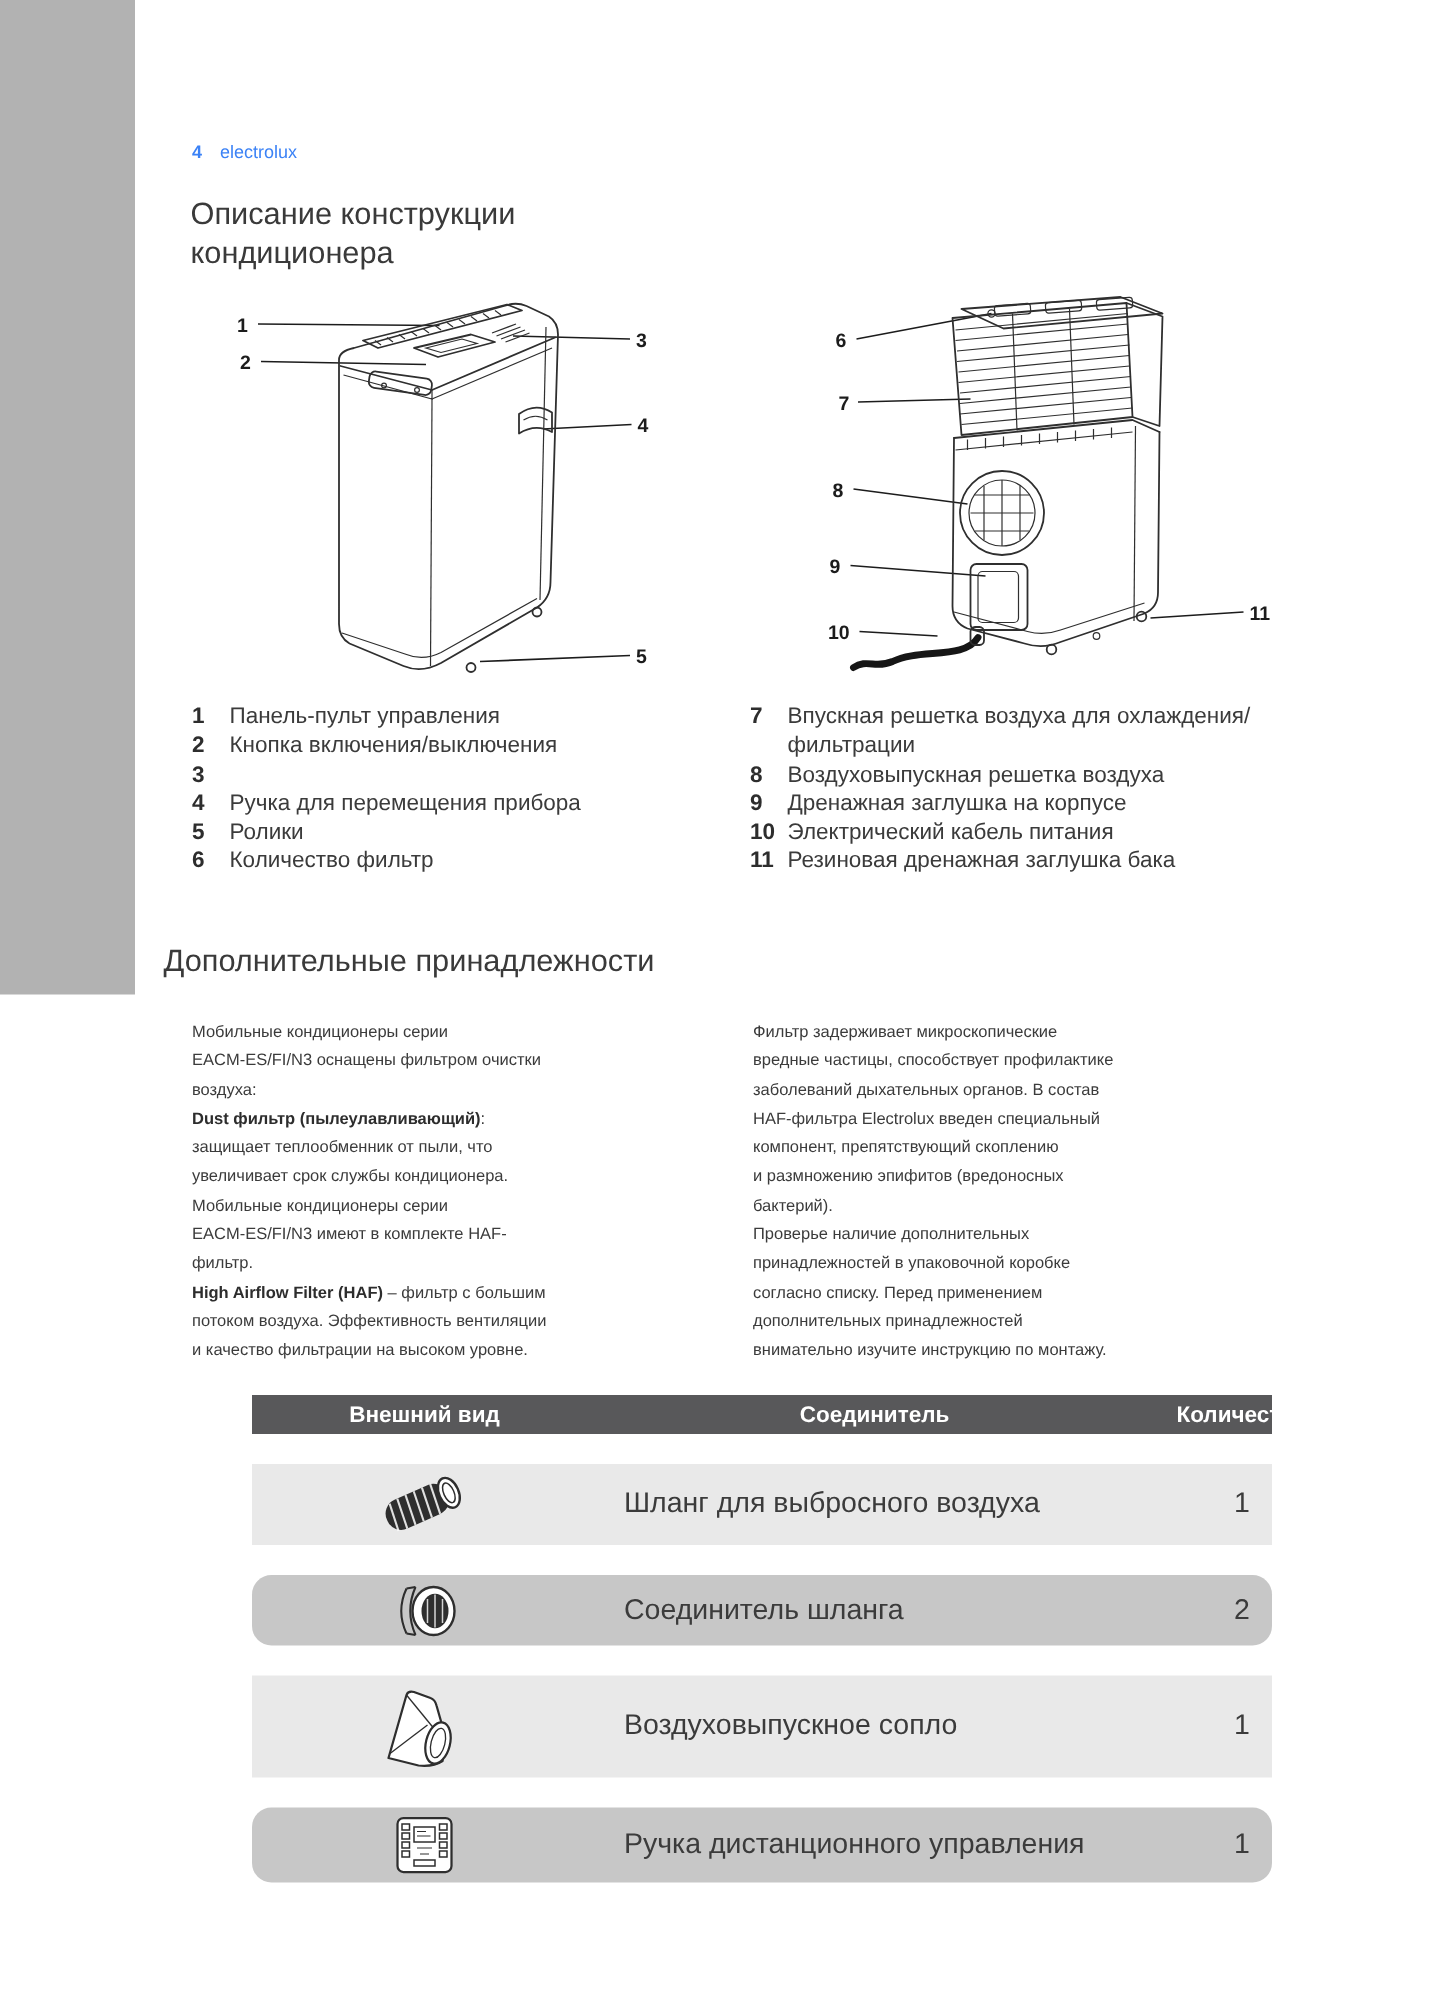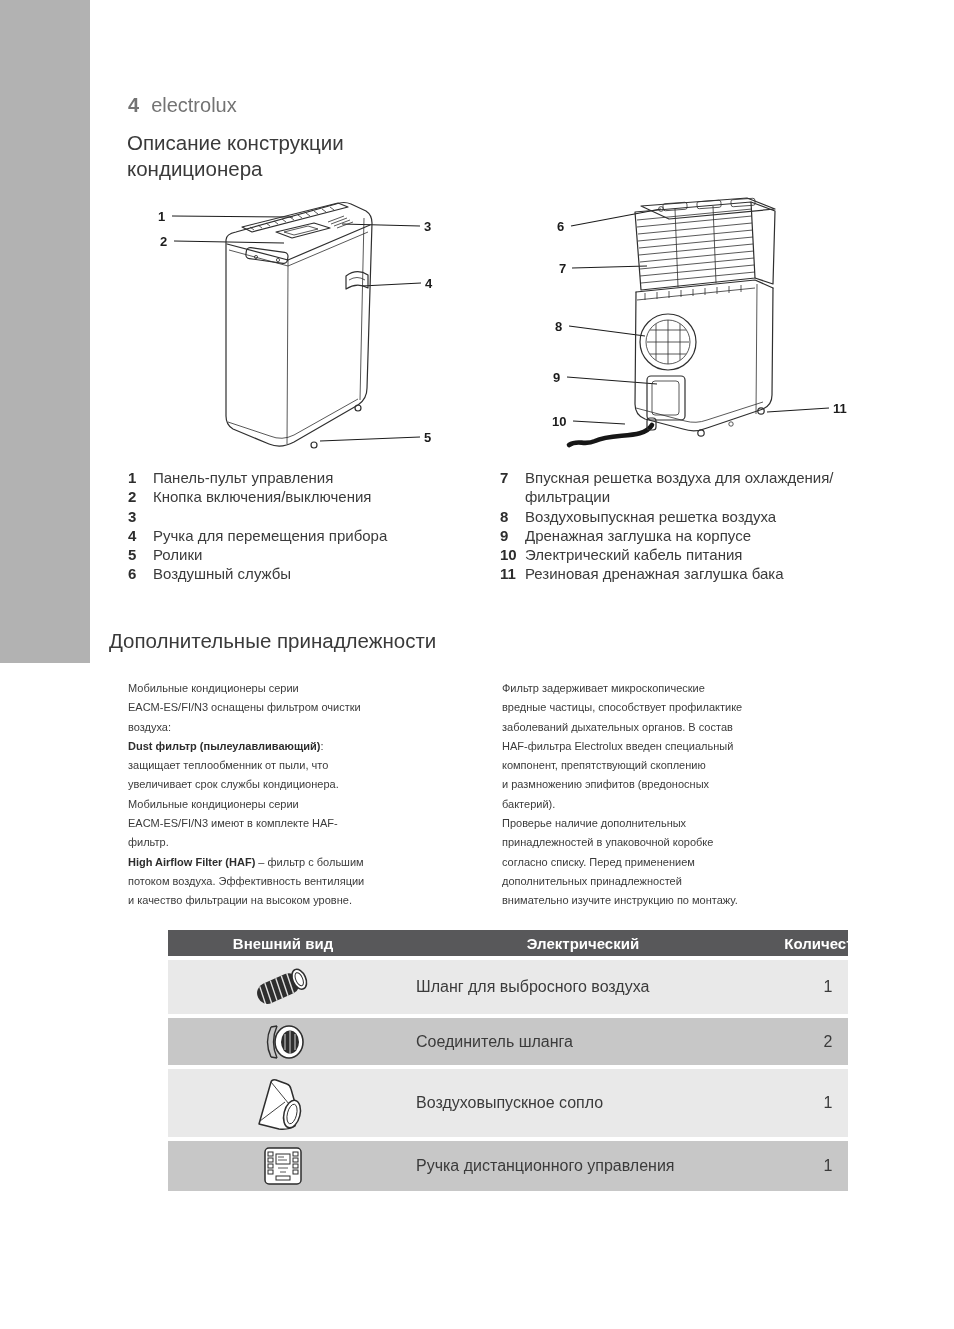--- a/index.html
+++ b/index.html
@@ -2,21 +2,21 @@
 <html><head>
 <meta charset="utf-8">
 <style>
   * { margin:0; padding:0; box-sizing:border-box; }
   html,body { width:954px; height:1329px; background:#ffffff;
               font-family:"Liberation Sans", sans-serif; color:#3c3c3c; }
   .page { position:relative; width:954px; height:1329px; overflow:hidden; background:#fff; }
 
   .sidebar { position:absolute; left:0; top:0; width:90px; height:663px; background:#b2b2b2; }
 
-  .page-header { position:absolute; left:128px; top:94px; font-size:20px; color:#737373; }
+  .page-header { position:absolute; left:128px; top:94px; font-size:12px; color:#3b82f6; }
   .page-header .num { font-weight:bold; margin-right:12px; }
 
   .doc-title { position:absolute; left:127px; top:130px; font-size:20.5px; line-height:26px;
                font-weight:normal; color:#3a3a3a; white-space:pre-line; }
 
   .fig { position:absolute; }
   .fig-front { left:138px; top:196px; }
   .fig-rear  { left:535px; top:196px; }
   .fig svg text { font-family:"Liberation Sans", sans-serif; font-size:13px; font-weight:bold; fill:#1c1c1c; }
 
@@ -30,23 +30,23 @@
   .acc-heading { position:absolute; left:109px; top:629px; font-size:20.5px; font-weight:normal; color:#3a3a3a; }
 
   .acc-col { position:absolute; top:679px; font-size:11px; line-height:19.3px; color:#3b3b3b; white-space:pre-line; }
   .acc-col-left  { left:128px; width:365px; }
   .acc-col-right { left:502px; width:365px; }
   .acc-col .b { font-weight:bold; color:#2d2d2d;margin-top:36px; }
   .acc-col p + p { margin-top:0; }
 
   .acc-table { position:absolute; left:128px; top:930px; width:720px;padding-left:40px; }
   .t-header { display:flex; height:26px; background:#58585a; color:#fff; font-size:15px; font-weight:bold; align-items:center; }
-  .t-row { display:flex; margin-top:4px; align-items:center; font-size:16px; color:#3b3b3b; }
+  .t-row { display:flex; margin-top:20px; align-items:center; font-size:19px; color:#3b3b3b; }
   .t-row.light { background:#e9e9e9; }
-  .t-row.dark  { background:#c7c7c7; }
+  .t-row.dark  { background:#c7c7c7;border-radius:13px; }
   .c1 { width:230px; flex:0 0 230px; display:flex; justify-content:center; align-items:center; }
   .c2 { width:370px; flex:0 0 370px; padding-left:18px; }
   .t-header .c2 { padding-left:0; text-align:center; }
   .c3 { width:120px; flex:0 0 120px; text-align:center; }
   .r1 { height:54px; } .r2 { height:47px; } .r3 { height:68px; } .r4 { height:50px; }
 
   .lineart { stroke:#2f2f2f; fill:none; stroke-width:1.2; stroke-linejoin:round; stroke-linecap:round; }
   .lineart-thin { stroke:#2f2f2f; fill:none; stroke-width:0.8; }
   .leader { stroke:#1c1c1c; stroke-width:1.1; fill:none; }
 </style>
@@ -221,21 +221,21 @@
     <div class="part-item">
         <span class="pnum">4</span>
         <span class="ptext">Ручка для перемещения прибора</span>
       </div>
     <div class="part-item">
         <span class="pnum">5</span>
         <span class="ptext">Ролики</span>
       </div>
     <div class="part-item">
         <span class="pnum">6</span>
-        <span class="ptext">Воздушный службы</span>
+        <span class="ptext">Количество фильтр</span>
       </div>
   </div>
 
   <div class="parts parts-right">
     <div class="part-item">
         <span class="pnum">7</span>
         <span class="ptext">Впускная решетка воздуха для охлаждения/
 фильтрации</span>
       </div>
     <div class="part-item">
@@ -279,21 +279,21 @@
 и размножению эпифитов (вредоносных
 бактерий).</p><p>Проверье наличие дополнительных
 принадлежностей в упаковочной коробке
 согласно списку. Перед применением
 дополнительных принадлежностей
 внимательно изучите инструкцию по монтажу.</p></div>
 
   <div class="acc-table">
     <div class="t-header">
       <div class="c1">Внешний вид</div>
-      <div class="c2">Электрический</div>
+      <div class="c2">Соединитель</div>
       <div class="c3">Количество</div>
     </div>
 
     <div class="t-row light r1">
       <div class="c1">
         <svg width="74" height="48" viewBox="0 0 74 48">
           <g transform="rotate(-24 37 24)">
             <rect x="10" y="13" width="44" height="21" rx="10" fill="#2e2e2e"></rect>
             <g stroke="#ffffff" stroke-width="1.4" opacity="0.85">
               <line x1="16" y1="14" x2="14" y2="33"></line>

